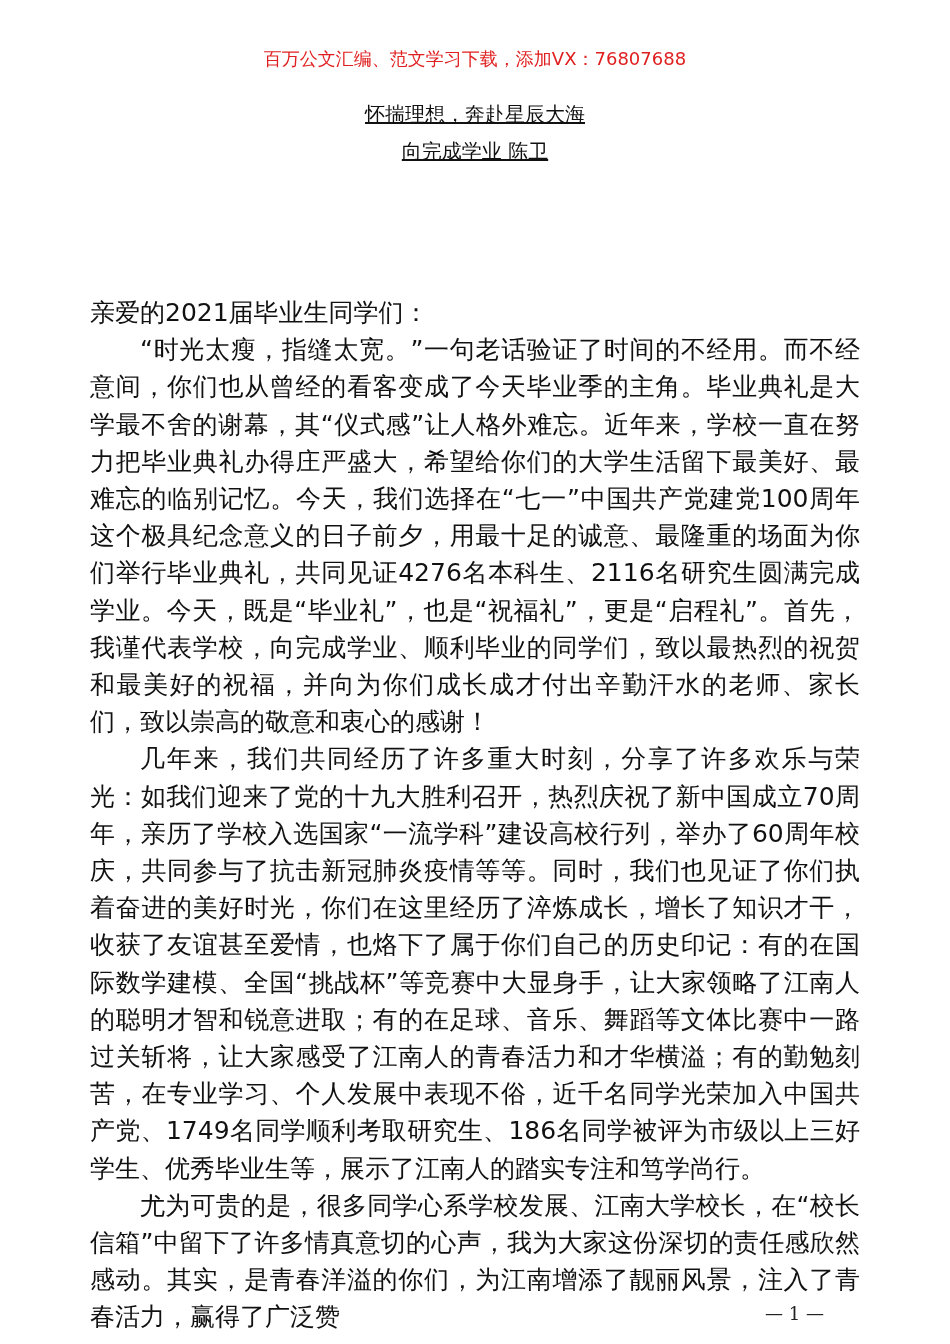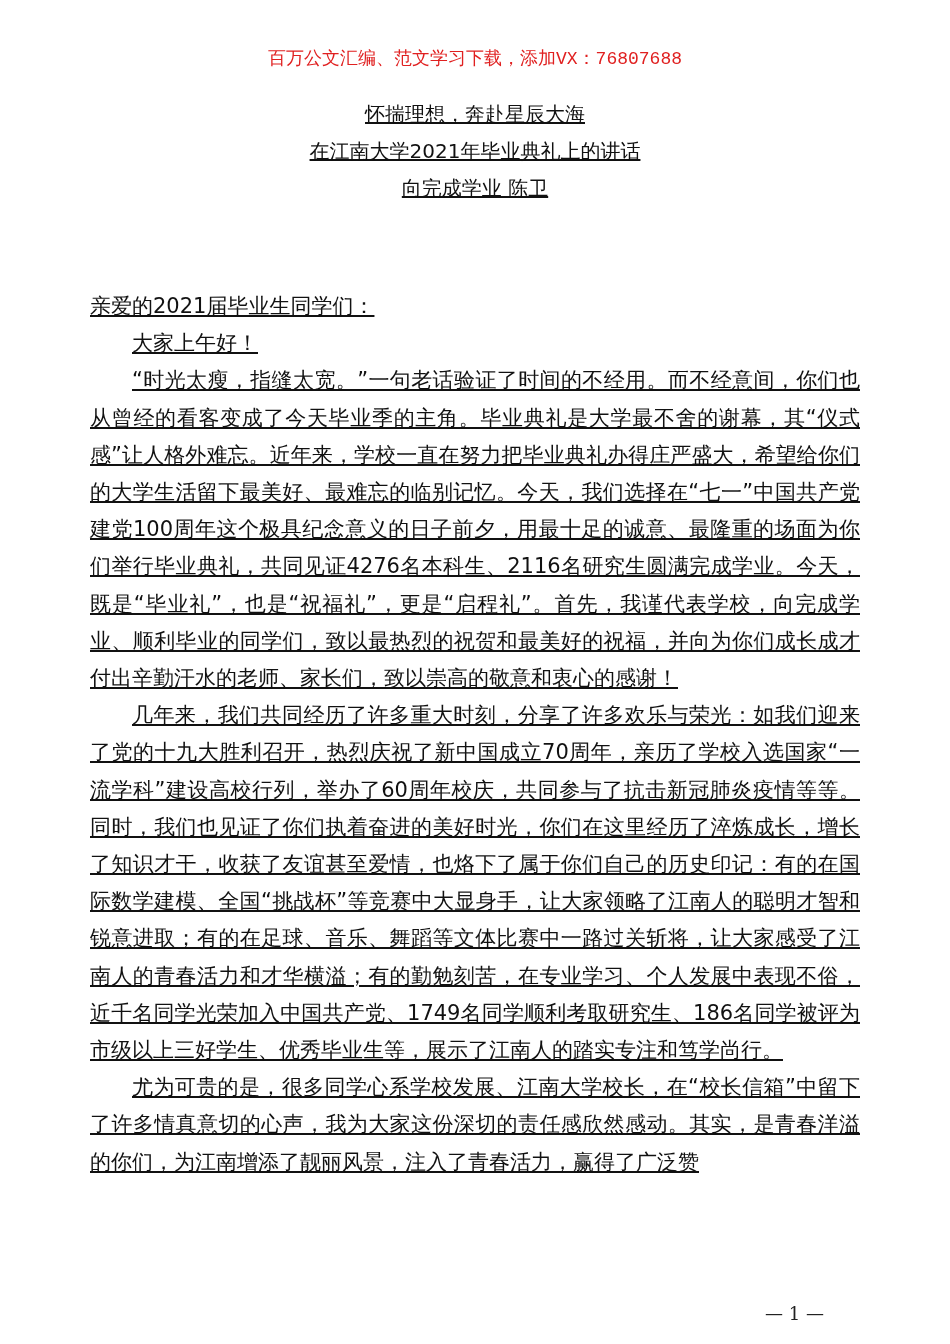--- a/index.html
+++ b/index.html
@@ -17,46 +17,44 @@
     }
     .banner {
       position: absolute;
       top: 46px;
       left: 0;
       width: 950px;
       text-align: center;
       font-size: 18px;
       line-height: 26px;
       color: #e02020;
-      font-family: Liberation Mono, monospace;
     }
     .title-block {
       position: absolute;
       top: 96px;
       left: 0;
       width: 950px;
       text-align: center;
       font-size: 20px;
       line-height: 37px;
       text-decoration: underline;
     }
     .title-line {
       display: block;
       height: 37px;
     }
     .body-text {
       position: absolute;
-      top: 288px;
+      top: 294px;
       left: 90px;
       width: 770px;
-      font-size: 21px;
+      font-size: 25px;
       line-height: 37.2px;
       text-align: justify;
       text-justify: inter-character;
-      text-decoration: underline;
     }
     .salutation {
       display: block;
     }
     .para {
       display: block;
       text-indent: 2em;
       margin: 0;
     }
     .page-number {
@@ -70,25 +68,23 @@
       white-space: pre;
     }
   </style>
 </head>
 <body>
 
 <div class="banner">百万公文汇编、范文学习下载，添加VX：76807688</div>
 
 <div class="title-block">
   <span class="title-line">怀揣理想，奔赴星辰大海</span>
-  <span class="title-line">在江南大学2021年毕业典礼上的讲话</span>
   <span class="title-line">向完成学业  陈卫</span>
 </div>
 
 <div class="body-text">
   <span class="salutation">亲爱的2021届毕业生同学们：</span>
-  <p class="para">大家上午好！</p>
   <p class="para">“时光太瘦，指缝太宽。”一句老话验证了时间的不经用。而不经意间，你们也从曾经的看客变成了今天毕业季的主角。毕业典礼是大学最不舍的谢幕，其“仪式感”让人格外难忘。近年来，学校一直在努力把毕业典礼办得庄严盛大，希望给你们的大学生活留下最美好、最难忘的临别记忆。今天，我们选择在“七一”中国共产党建党100周年这个极具纪念意义的日子前夕，用最十足的诚意、最隆重的场面为你们举行毕业典礼，共同见证4276名本科生、2116名研究生圆满完成学业。今天，既是“毕业礼”，也是“祝福礼”，更是“启程礼”。首先，我谨代表学校，向完成学业、顺利毕业的同学们，致以最热烈的祝贺和最美好的祝福，并向为你们成长成才付出辛勤汗水的老师、家长们，致以崇高的敬意和衷心的感谢！</p>
   <p class="para">几年来，我们共同经历了许多重大时刻，分享了许多欢乐与荣光：如我们迎来了党的十九大胜利召开，热烈庆祝了新中国成立70周年，亲历了学校入选国家“一流学科”建设高校行列，举办了60周年校庆，共同参与了抗击新冠肺炎疫情等等。同时，我们也见证了你们执着奋进的美好时光，你们在这里经历了淬炼成长，增长了知识才干，收获了友谊甚至爱情，也烙下了属于你们自己的历史印记：有的在国际数学建模、全国“挑战杯”等竞赛中大显身手，让大家领略了江南人的聪明才智和锐意进取；有的在足球、音乐、舞蹈等文体比赛中一路过关斩将，让大家感受了江南人的青春活力和才华横溢；有的勤勉刻苦，在专业学习、个人发展中表现不俗，近千名同学光荣加入中国共产党、1749名同学顺利考取研究生、186名同学被评为市级以上三好学生、优秀毕业生等，展示了江南人的踏实专注和笃学尚行。</p>
   <p class="para">尤为可贵的是，很多同学心系学校发展、江南大学校长，在“校长信箱”中留下了许多情真意切的心声，我为大家这份深切的责任感欣然感动。其实，是青春洋溢的你们，为江南增添了靓丽风景，注入了青春活力，赢得了广泛赞</p>
 </div>
 
 <div class="page-number">— 1 —</div>
 
 </body></html>

